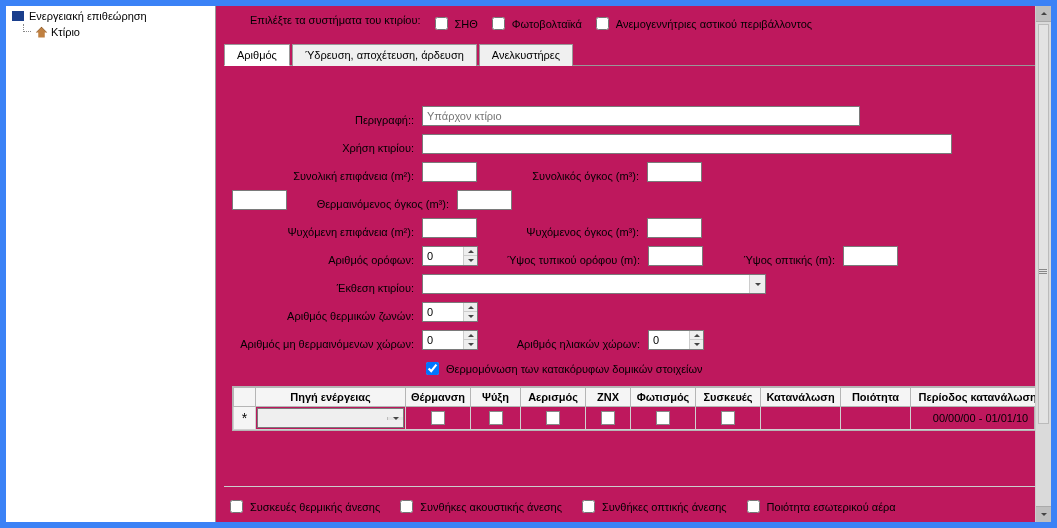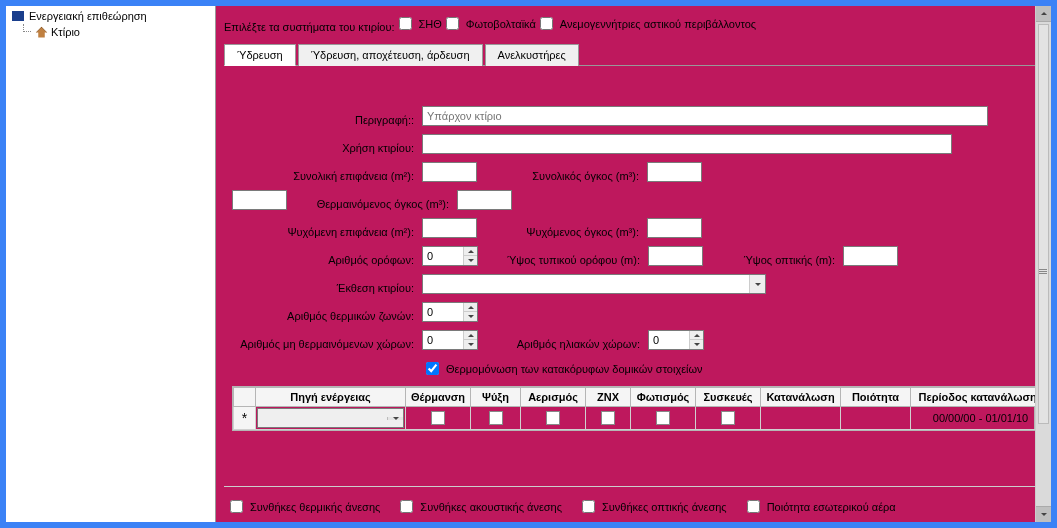--- a/index.html
+++ b/index.html
@@ -4,32 +4,32 @@
 <style>
 * { box-sizing: border-box; font-family: Tahoma, Arial, sans-serif; font-size: 11px; }
 body { margin: 0; padding: 0; background: #fff; color: #000; }
 .app { width: 1057px; height: 528px; display: flex; border: 6px solid #3b82f6; position: relative; background: #be185d; }
 .sidebar { width: 210px; height: 100%; border-right: 1px solid #999; padding: 2px 4px; overflow: auto; background: #fff; }
 .tree-item { display: flex; align-items: center; padding: 1px 2px; white-space: nowrap; }
 .tree-item.child { margin-left: 14px; }
 .tree-icon { width: 14px; height: 14px; margin-right: 3px; display: inline-flex; align-items: center; justify-content: center; }
 .dotted { border-left: 1px dotted #888; border-bottom: 1px dotted #888; width: 8px; height: 8px; position: relative; left: -3px; top: -4px; }
 .main { flex: 1; display: flex; flex-direction: column; padding: 4px 8px 4px 8px; overflow: auto; position: relative; }
-.systems-row { display: flex; align-items: flex-end; padding: 4px 0 10px 0; }
+.systems-row { display: flex; align-items: flex-start; gap: 10px; padding: 4px 0 10px 0; margin-left: 26px; }
 .cb-wrap { display: inline-flex; align-items: center; gap: 4px; }
 .tabs { display: flex; border-bottom: 1px solid #999; }
 .tab { padding: 4px 12px; border: 1px solid #999; border-bottom: none; margin-right: 2px; cursor: pointer; background: #f0f0f0; position: relative; top: 1px; }
 .tab.active { background: #fff; border-bottom: 1px solid #fff; }
 .form-area { padding: 12px 8px 6px 8px; }
 .form-row { display: flex; align-items: flex-end; margin-bottom: 6px; min-height: 22px; }
 .lbl { width: 190px; text-align: right; padding-right: 8px; }
 .lbl2 { width: 170px; text-align: right; padding-right: 8px; }
 .lbl3 { width: 140px; text-align: right; padding-right: 8px; }
 input[type=text] { height: 20px; border: 1px solid #7a7a7a; padding: 1px 4px; background: #fff; }
-input[type=text].desc { width: 566px; color: #888; margin-top: 28px; }
+input[type=text].desc { width: 438px; color: #888; margin-top: 28px; }
 input[type=text].wide { width: 530px; }
 input[type=text].num { width: 55px; }
 .spinner { display: inline-flex; border: 1px solid #7a7a7a; height: 20px; background: #fff; }
 .spinner input { border: none; width: 40px; height: 18px; padding: 0 4px; outline: none; }
 .spinner .spin-btns { width: 14px; display: flex; flex-direction: column; border-left: 1px solid #ccc; }
 .spinner .spin-btn { height: 9px; cursor: pointer; background: #eee; border-bottom: 1px solid #ccc; display: flex; align-items:center; justify-content:center; }
 .spinner .spin-btn:last-child { border-bottom:none; }
 .arrow-up { width:0;height:0;border-left:3px solid transparent;border-right:3px solid transparent;border-bottom:3px solid #444; }
 .arrow-down { width:0;height:0;border-left:3px solid transparent;border-right:3px solid transparent;border-top:3px solid #444; }
 .combo { display:inline-flex; align-items:center; border:1px solid #7a7a7a; height:20px; background:#fff; }
@@ -88,21 +88,21 @@
           <input type="checkbox" style="">
           <span>Φωτοβολταϊκά</span>
         </label>
       <label class="cb-wrap">
           <input type="checkbox" style="">
           <span>Ανεμογεννήτριες αστικού περιβάλλοντος</span>
         </label>
     </div>
 
     <div class="tabs">
-      <div class="tab active">Ύδρευση</div>
+      <div class="tab active">Αριθμός</div>
       <div class="tab">Ύδρευση, αποχέτευση, άρδευση</div>
       <div class="tab">Ανελκυστήρες</div>
     </div>
 
     <div class="form-area">
 
       <div class="form-row">
         <div class="lbl">Περιγραφή::</div>
         <input type="text" class="desc" placeholder="Υπάρχον κτίριο" style="">
       </div>
@@ -262,21 +262,21 @@
           </tr>
         </tbody>
           </table>
       </div>
 
     </div>
 
     <div class="footer-line">
       <label class="cb-wrap">
           <input type="checkbox" style="">
-          <span>Συνθήκες θερμικής άνεσης</span>
+          <span>Συσκευές θερμικής άνεσης</span>
         </label>
       <label class="cb-wrap">
           <input type="checkbox" style="">
           <span>Συνθήκες ακουστικής άνεσης</span>
         </label>
       <label class="cb-wrap">
           <input type="checkbox" style="">
           <span>Συνθήκες οπτικής άνεσης</span>
         </label>
       <label class="cb-wrap">

